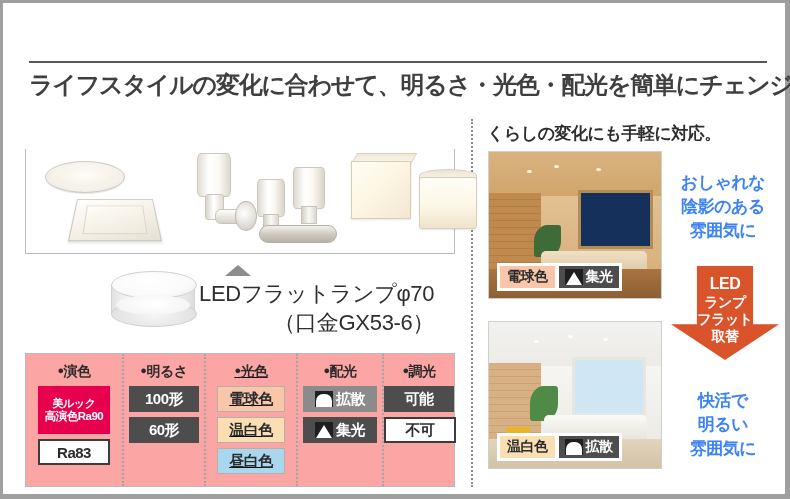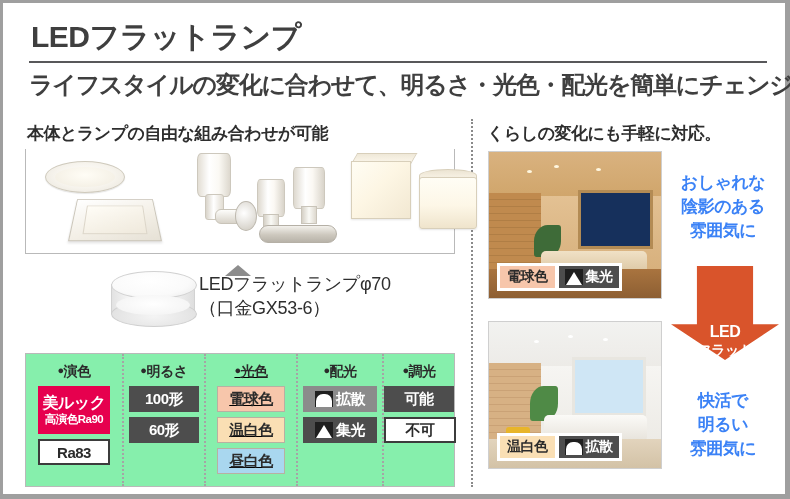--- a/index.html
+++ b/index.html
@@ -183,32 +183,32 @@
     border-radius:50%;
     background:radial-gradient(ellipse at 50% 45%,#ffffff,#f1f1f1);
   }
   .tri-up{
     position:absolute;left:222px;top:262px;
     width:0;height:0;
     border-left:13px solid transparent;border-right:13px solid transparent;
     border-bottom:11px solid #8d8d8d;
   }
   .lamp-cap{
-    position:absolute;left:196px;top:270px;
-    font-size:18px;font-weight:500;color:#2e2e2e;
-    line-height:1.32;letter-spacing:-0.3px;white-space:nowrap;
+    position:absolute;left:196px;top:276px;
+    font-size:22px;font-weight:500;color:#2e2e2e;
+    line-height:1.32;letter-spacing:-0.3px;white-space:nowrap;text-align:right;
   }
 
   
   .tbl{
     position:absolute;left:22px;top:350px;
     width:430px;height:134px;
     border:1px solid #b9b9b9;
     box-sizing:border-box;
-    background:#86efac;
+    background:#fca5a5;
   }
   .tcol{
     position:absolute;top:0;height:100%;
     box-sizing:border-box;
     text-align:center;
   }
   .tcol + .tcol{border-left:2px dotted #a5a5a5;}
   .thd{
     margin-top:9px;
     font-size:14px;font-weight:bold;color:#2b2b2b;
@@ -219,21 +219,21 @@
     margin:5px auto 0;
     box-sizing:border-box;
     font-weight:bold;
     display:flex;align-items:center;justify-content:center;
     letter-spacing:-0.5px;white-space:nowrap;
   }
   .c-mi{
     width:72px;height:48px;background:#e6004e;color:#ffffff;
     flex-direction:column;line-height:1.15;
   }
-  .c-mi .l1{font-size:16px;}
+  .c-mi .l1{font-size:11px;}
   .c-mi .l2{font-size:11.5px;}
   .c-out{
     width:72px;height:26px;background:#ffffff;color:#2b2b2b;
     border:2px solid #3c3c3c;font-size:15px;
   }
   .c-gray{
     width:70px;height:26px;background:#4d4d4d;color:#ffffff;font-size:15px;
   }
   .c-sw{
     width:68px;height:26px;font-size:15px;color:#2b2b2b;border:1px solid #b8b0a2;
@@ -296,48 +296,46 @@
   .arrow{
     position:absolute;left:668px;top:263px;width:108px;height:94px;
   }
   .arrow-shape{
     position:absolute;inset:0;background:#d9542b;
     clip-path:polygon(24% 0,76% 0,76% 62%,100% 62%,50% 100%,0 62%,24% 62%);
   }
   .arrow-txt{
     position:absolute;left:0;top:8px;width:100%;
     text-align:center;color:#ffffff;font-weight:bold;
-    font-size:14px;line-height:1.22;letter-spacing:-0.5px;margin-top:48px;
+    font-size:14px;line-height:1.22;letter-spacing:-0.5px;
   }
   .arrow-txt .en{font-size:16px;}
 
   
   .scene{position:absolute;inset:0;}
   .s-ceil{position:absolute;left:0;top:0;width:100%;height:34%;}
   .s-wall{position:absolute;left:0;top:30%;width:100%;height:52%;}
   .s-brick{position:absolute;left:0;top:28%;width:30%;height:56%;}
   .s-floor{position:absolute;left:0;bottom:0;width:100%;height:20%;}
   .s-win{position:absolute;border:3px solid #b38b54;}
   .s-sofa{position:absolute;border-radius:5px;}
   .s-plant{position:absolute;border-radius:50% 10% 50% 10%;}
   .s-tbl{position:absolute;border-radius:2px;}
   .s-dot{position:absolute;border-radius:50%;}
 </style>
 </head>
 <body>
 
 <div class="frame">
 
-  <div class="hdr-title">LEDフラットランプ</div>
   <div class="hdr-rule"></div>
   <div class="hdr-sub">ライフスタイルの変化に合わせて、明るさ・光色・配光を簡単にチェンジ</div>
 
   <div class="v-div"></div>
 
-  <div class="l-head">本体とランプの自由な組み合わせが可能</div>
 
   <div class="fixbox"></div>
   <div class="fixrow">
     <div class="fx dl-round"></div>
     <div class="fx dl-sq"></div>
     <div class="fx br-cyl"></div>
     <div class="fx br-neck"></div>
     <div class="fx br-arm"></div>
     <div class="fx br-plate"></div>
     <div class="fx sp-c1"></div>
@@ -435,22 +433,22 @@
   </div>
 
   <div class="r-cap cap-top">
     おしゃれな<br>陰影のある<br>雰囲気に
   </div>
 
   <div class="arrow">
     <div class="arrow-shape"></div>
     <div class="arrow-txt">
       <div class="en">LED</div>
+      <div>ランプ</div>
       <div>フラット</div>
-      <div>ランプ</div>
       <div>取替</div>
     </div>
   </div>
 
   <div class="photo ph-cool">
     <div class="scene">
       <div class="s-ceil" style="background:linear-gradient(180deg,#f2f2f0,#eceae6);"></div>
       <div class="s-wall" style="background:linear-gradient(180deg,#f6f5f2,#edebe6);"></div>
       <div class="s-brick" style="background:repeating-linear-gradient(180deg,#d7b184 0 6px,#caa276 6px 7px);"></div>
       <div class="s-win" style="left:48%;top:24%;width:40%;height:36%;background:#cfe6f5;border-color:#e8e6e0;"></div>

